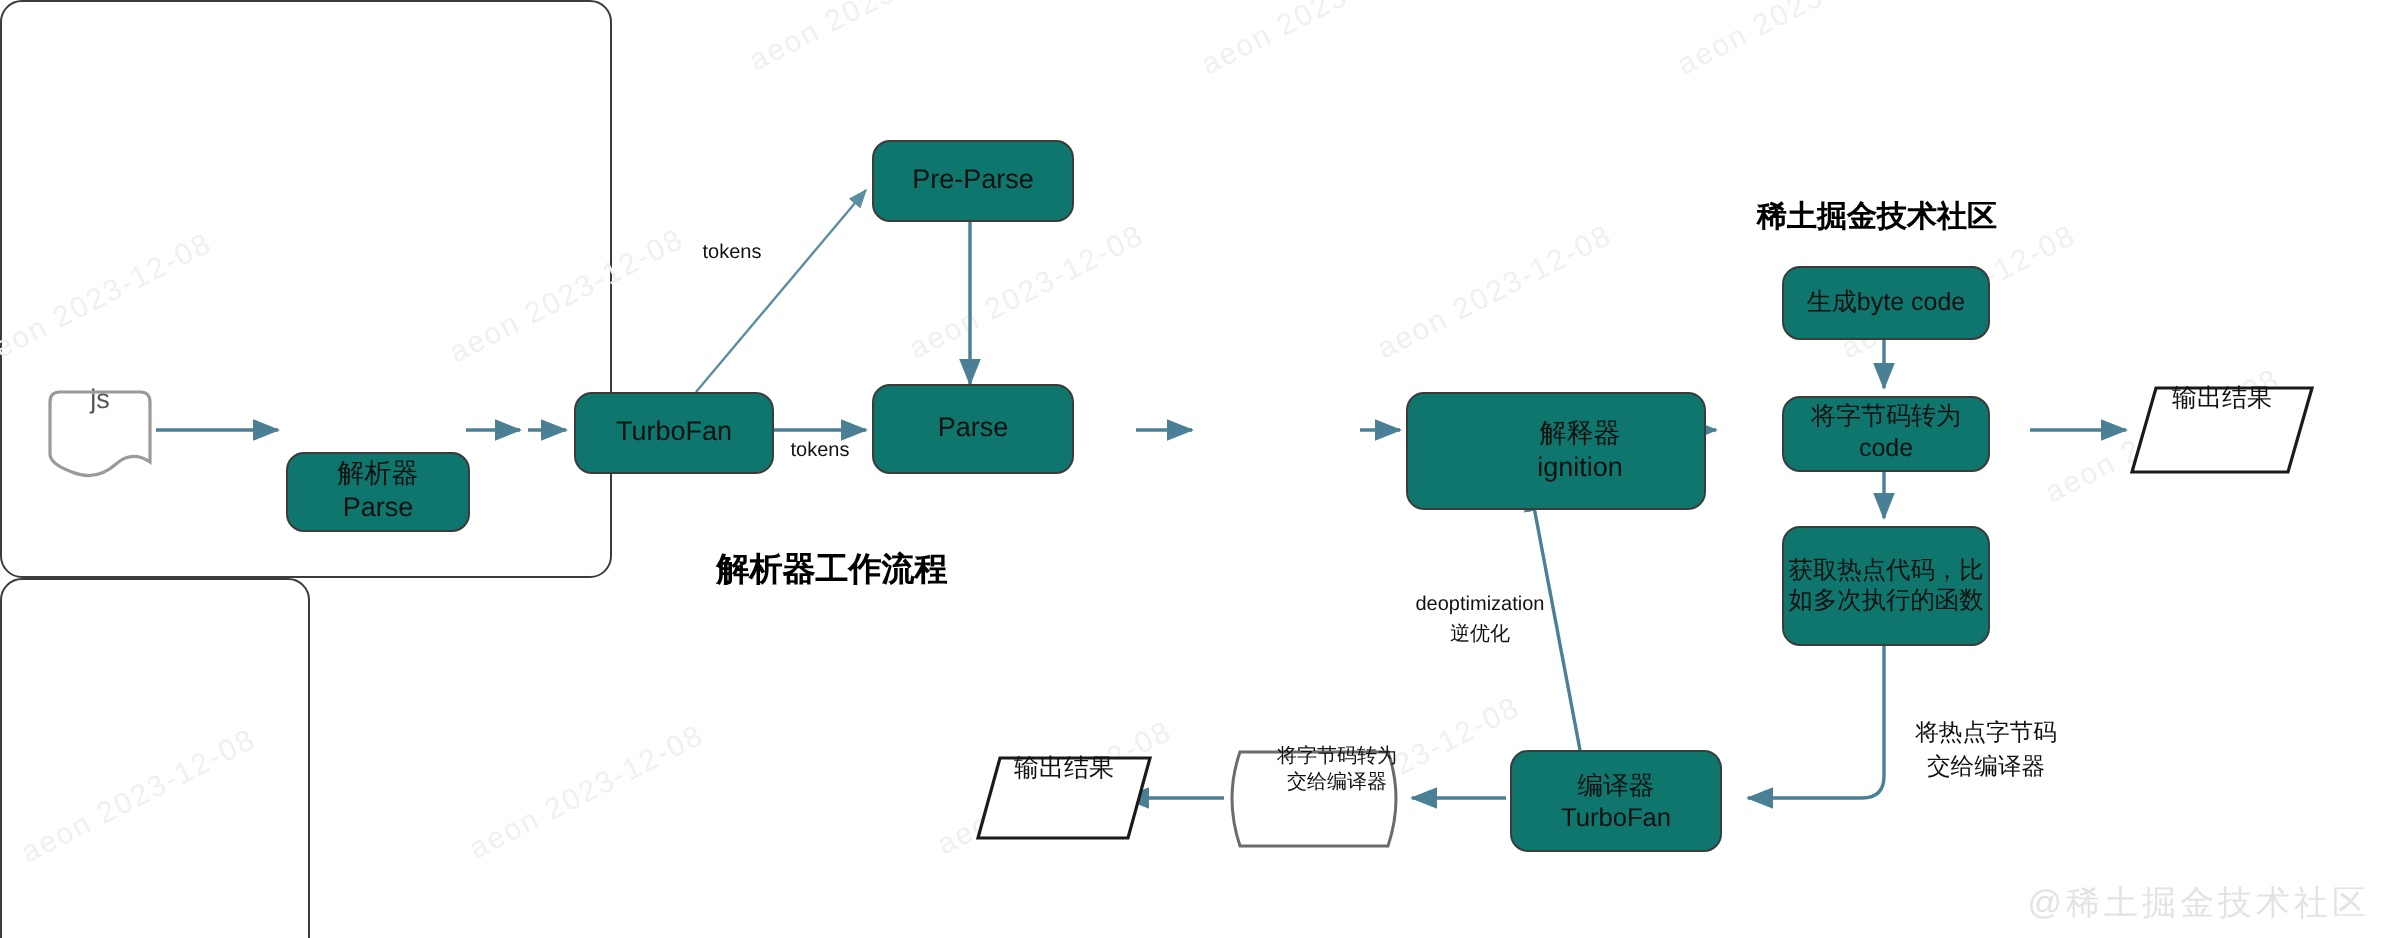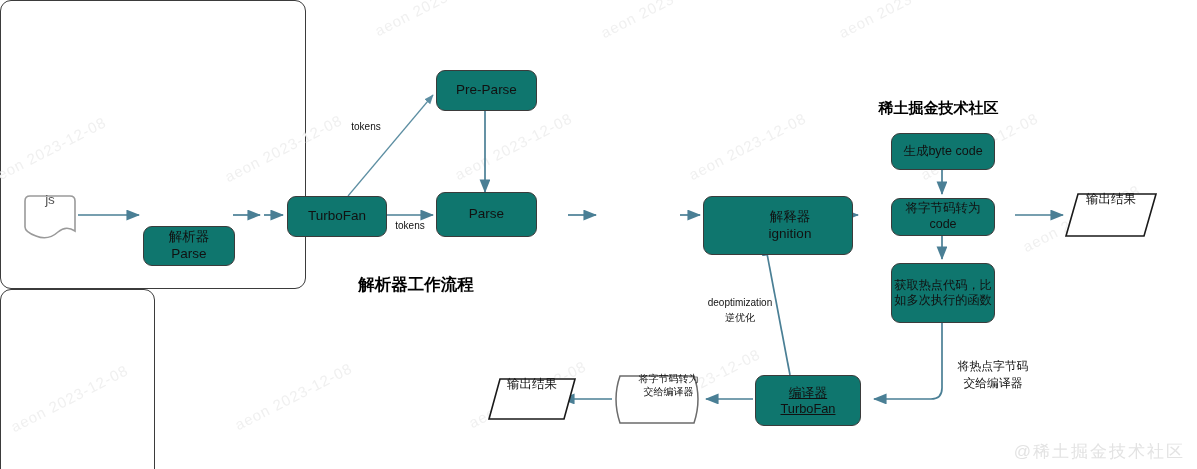--- a/index.html
+++ b/index.html
@@ -146,21 +146,21 @@
     </span>
   </div>
 
   <div class="shp" style="left:1064px;top:192px;width:94px;height:46px;">
     <svg width="94" height="46" viewBox="0 0 94 46">
       <path d="M14,2 L92,2 L80,44 L2,44 Z" fill="#fff" stroke="#1a1a1a" stroke-width="1.6"></path>
     </svg>
     <span class="lbl" style="font-size:12.5px;">输出结果</span>
   </div>
 
-  <div class="node rbox" style="left:755px;top:375px;width:104px;height:49px;font-size:12.8px;text-decoration:underline;">
+  <div class="node rbox" style="left:755px;top:375px;width:104px;height:49px;font-size:12.8px;">
     <span class="lbl">
       <span>编译器</span><br>
       <span>TurboFan</span>
     </span>
   </div>
 
   <div class="shp" style="left:610px;top:373px;width:94px;height:53px;">
     <svg width="94" height="53" viewBox="0 0 94 53">
       <path d="M10,3 Q2,26 10,50 L84,50 Q92,26 84,3 Z" fill="#fff" stroke="#6b6b6b" stroke-width="1.5"></path>
     </svg>

